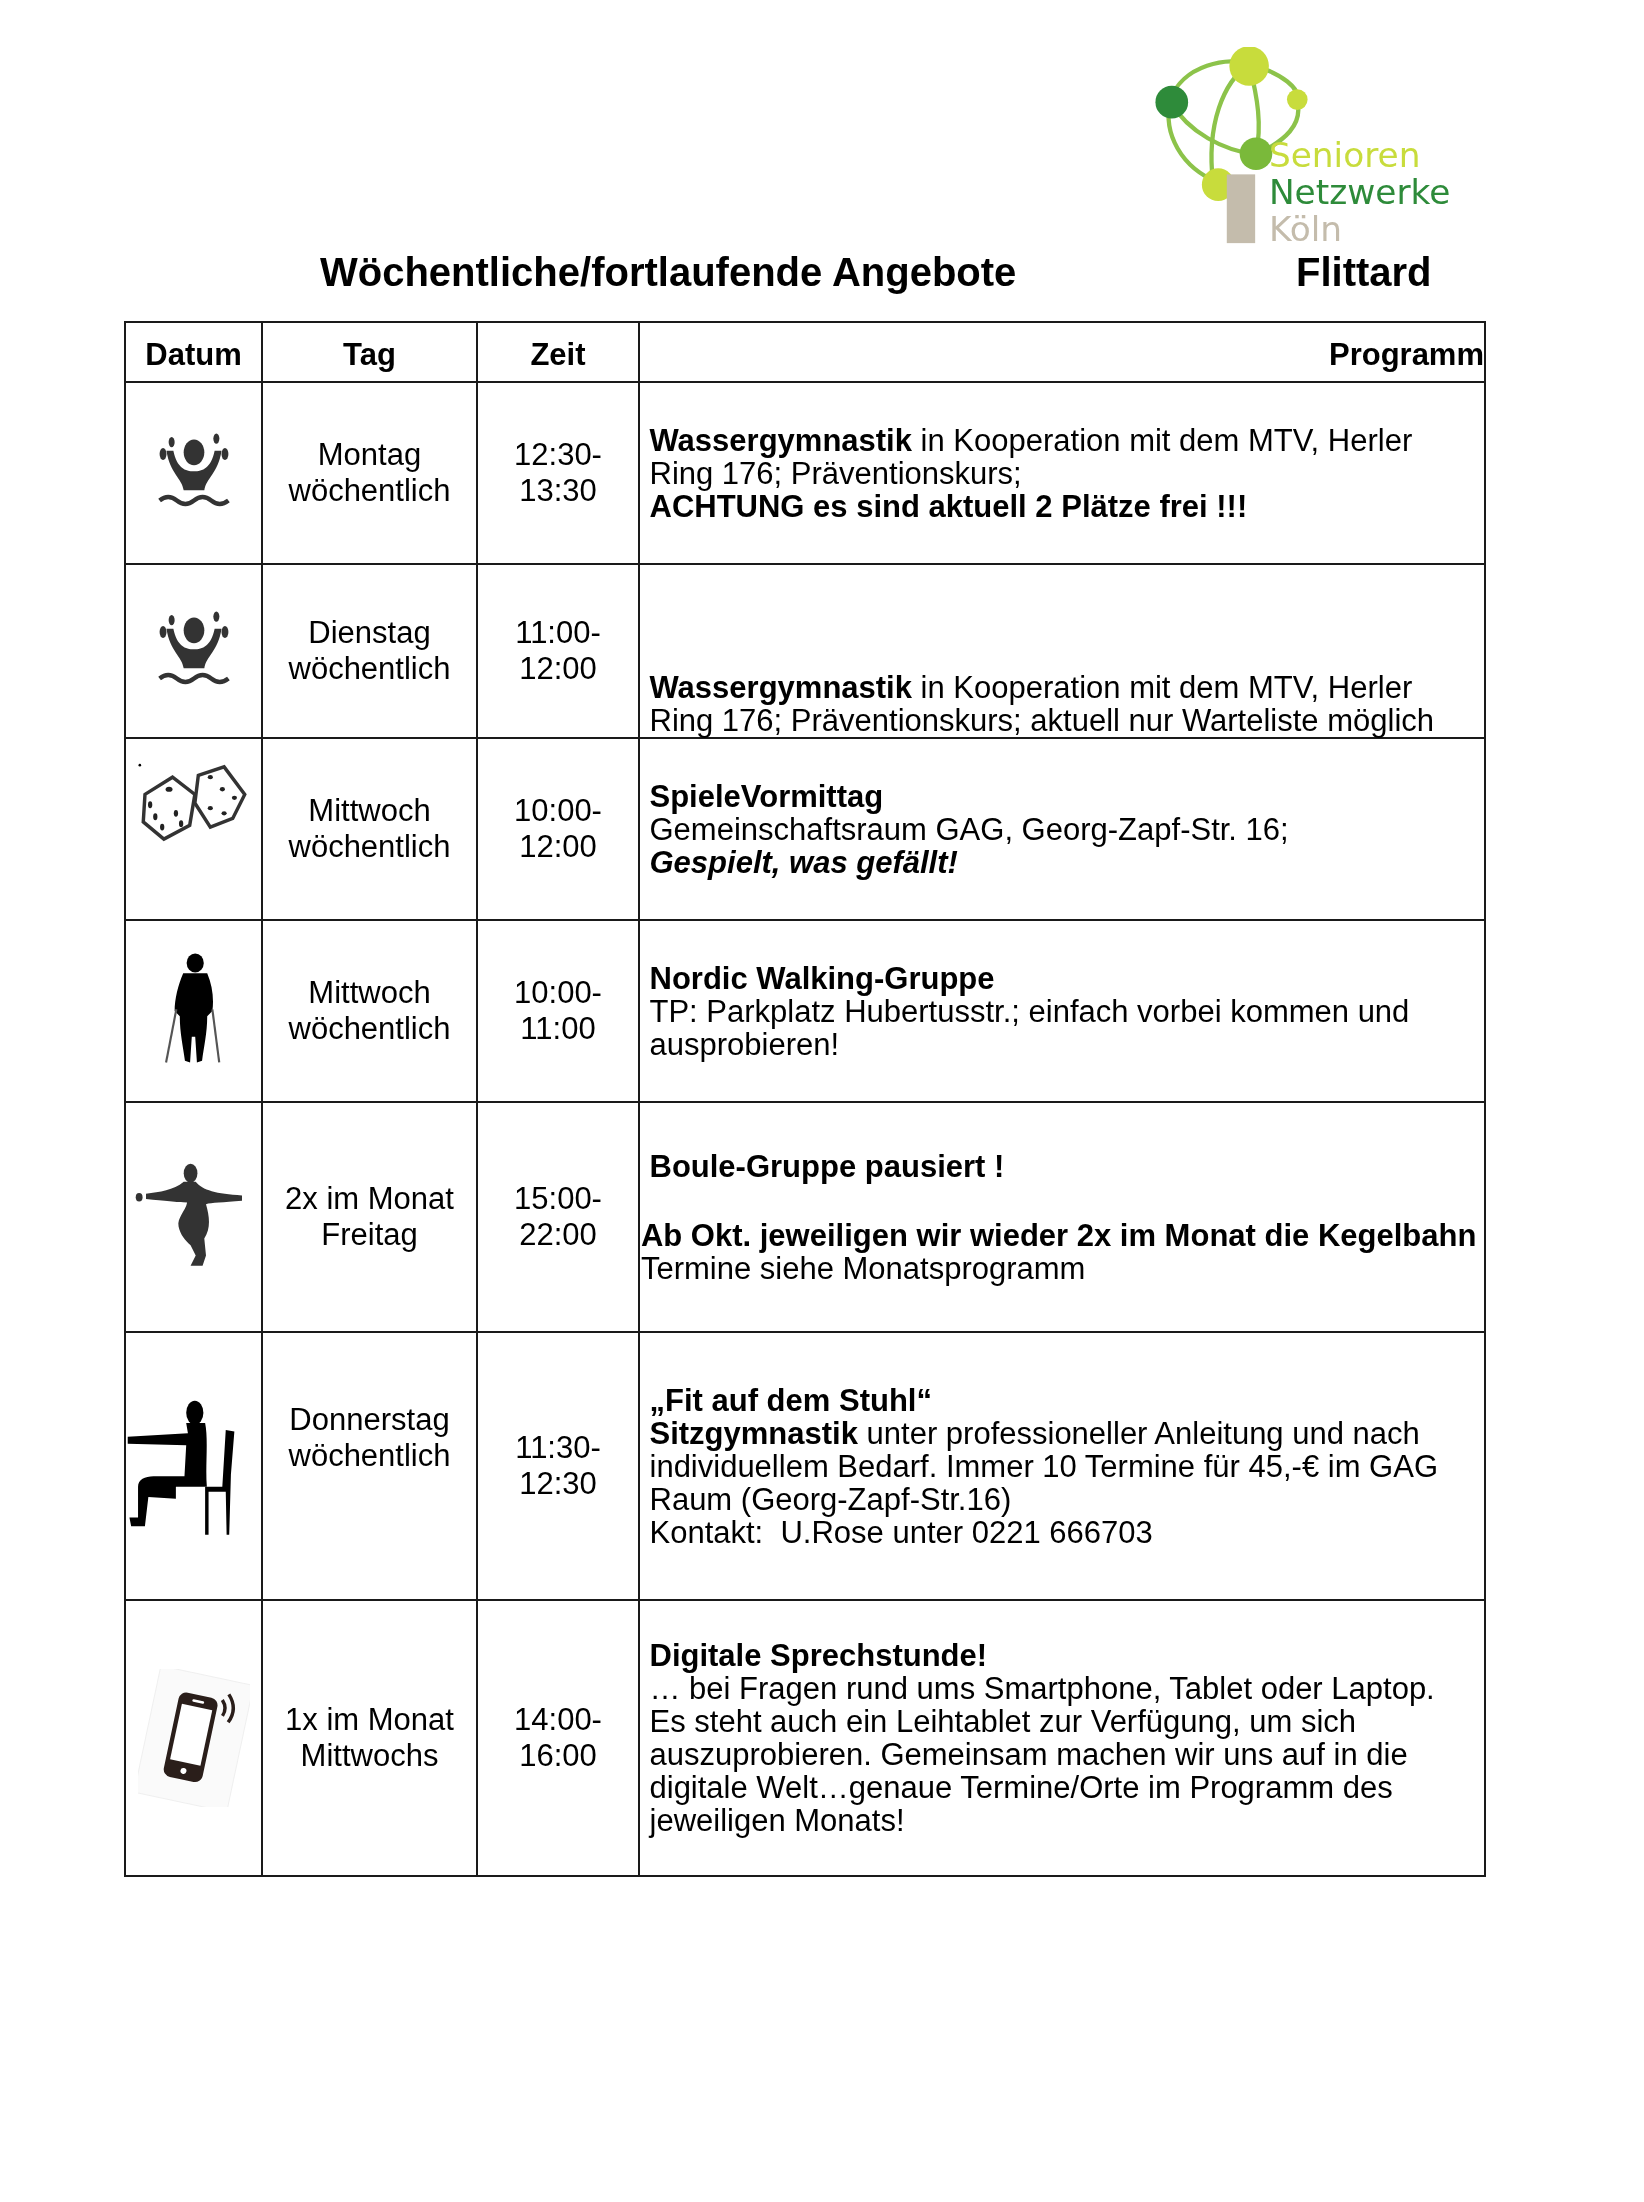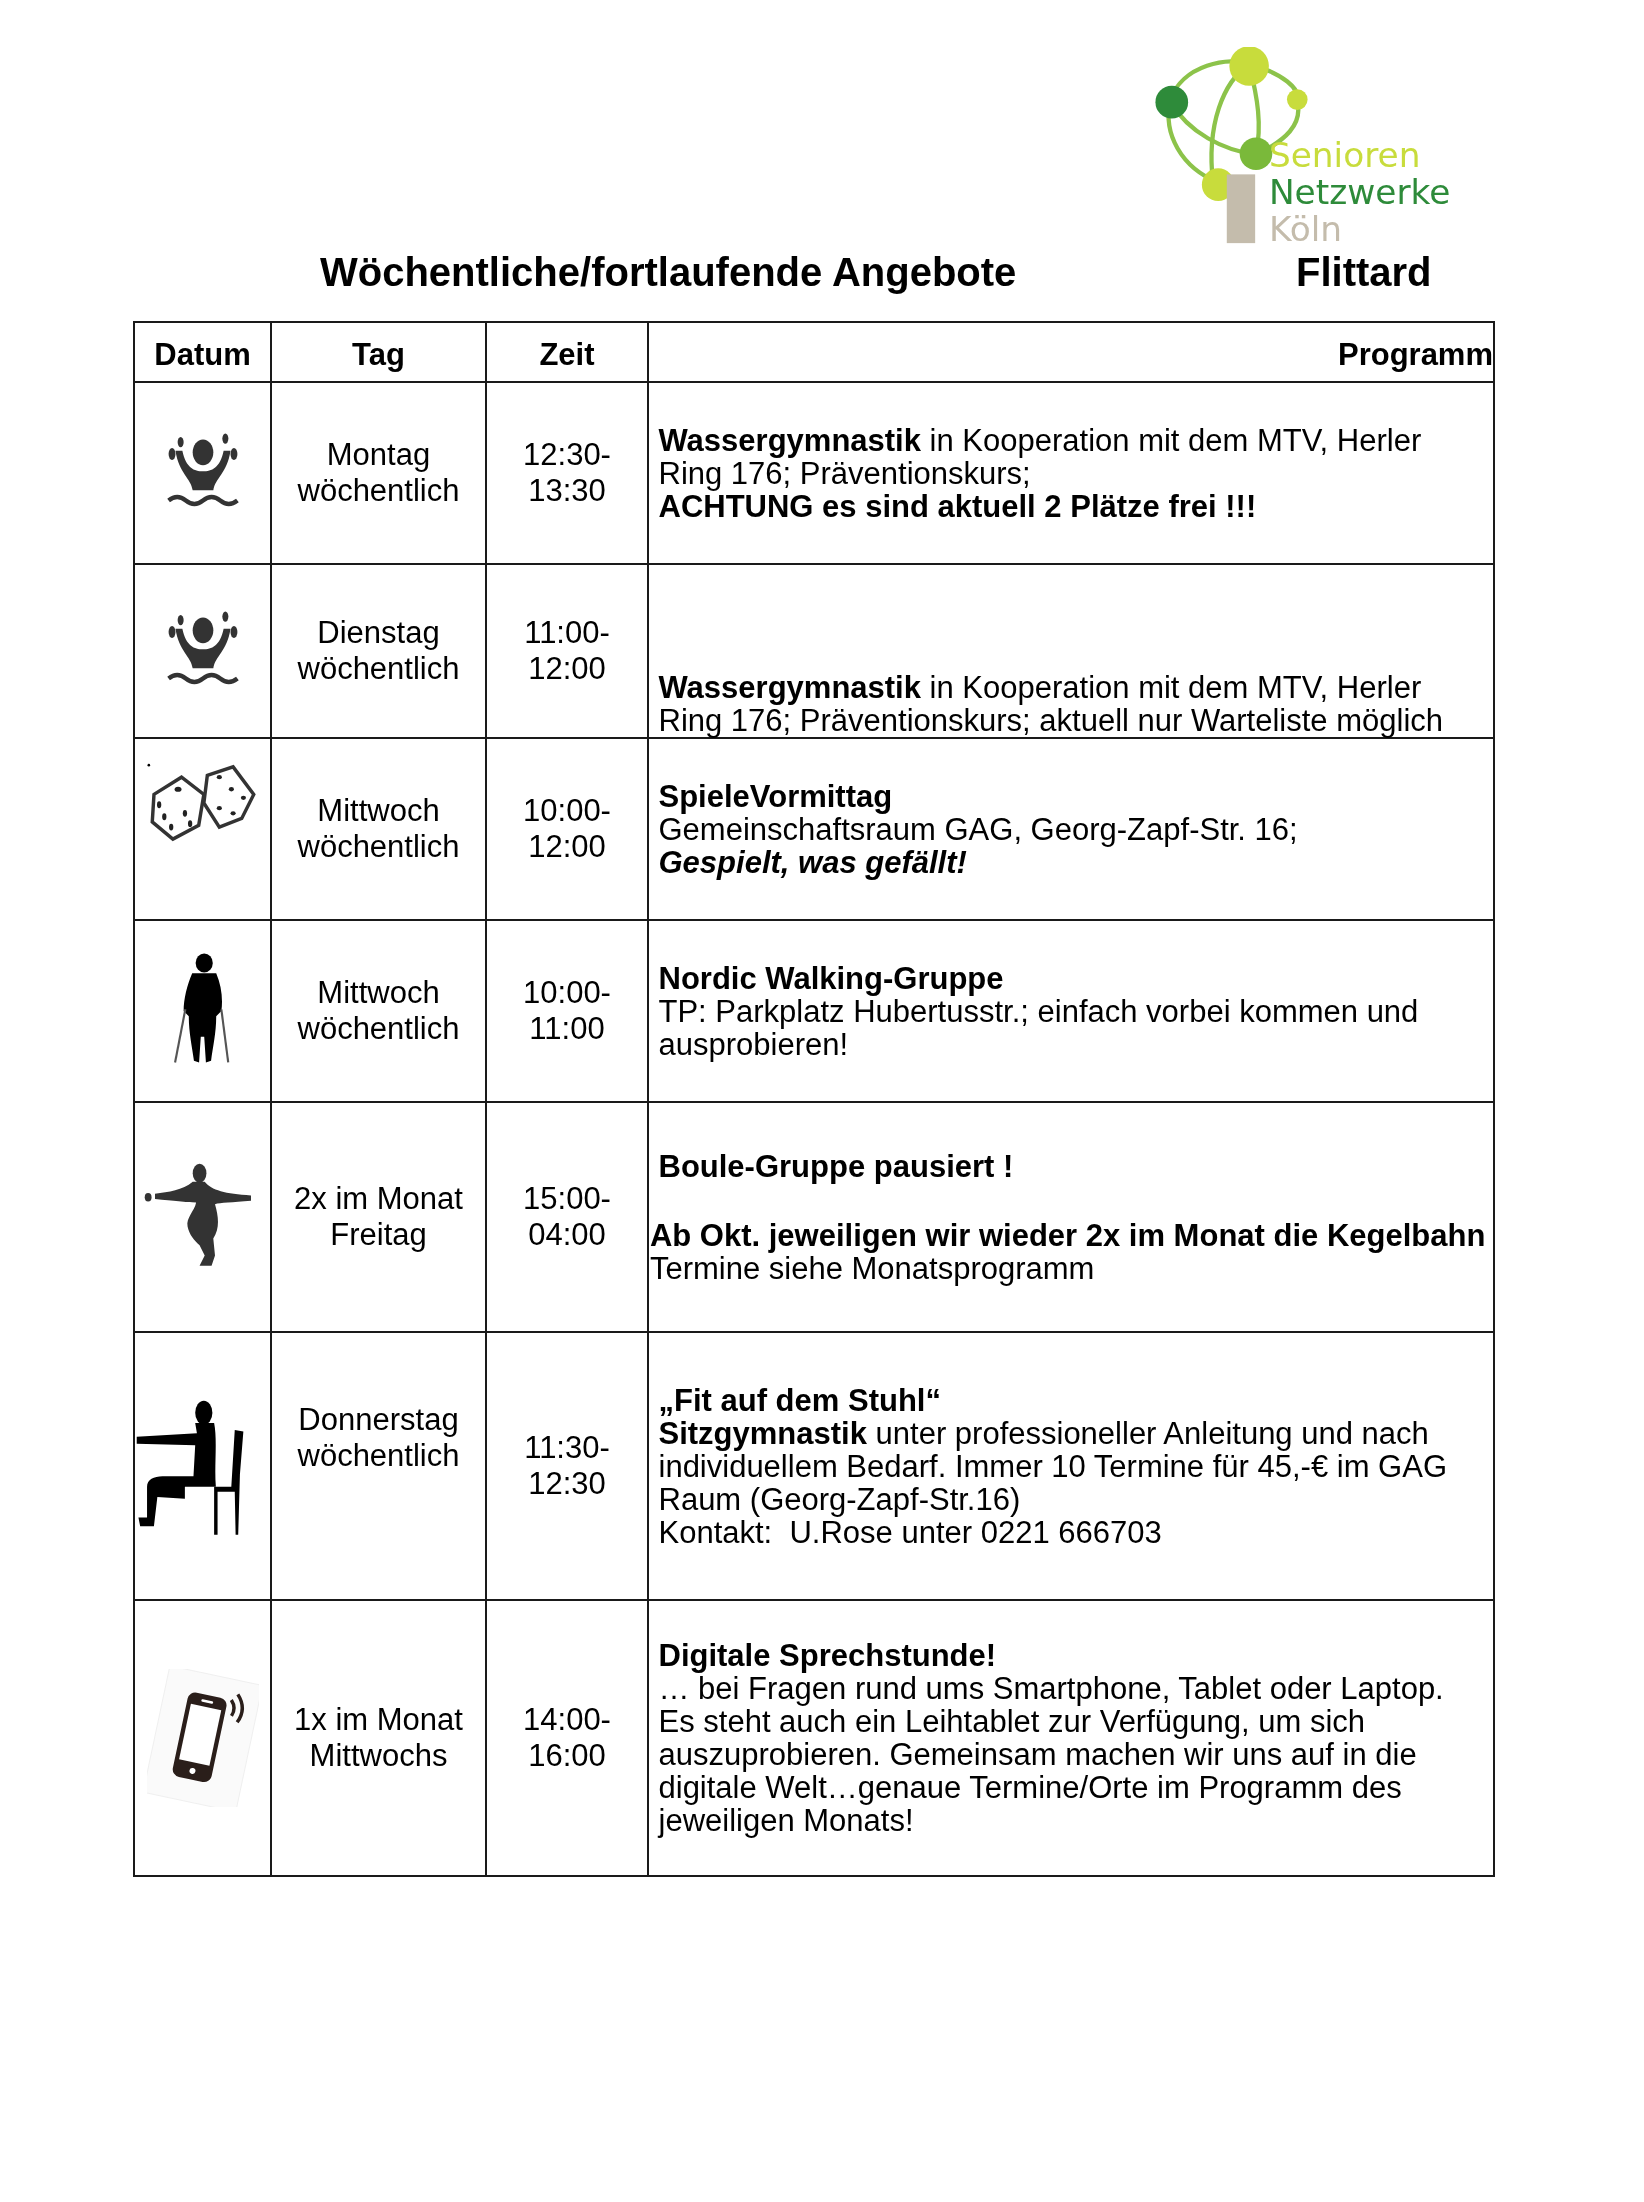--- a/index.html
+++ b/index.html
@@ -2,21 +2,21 @@
 <html style="font-size:13.8px"><head>
 <meta charset="utf-8">
 <style>
   html, body { margin:0; padding:0; background:#ffffff; }
   body { width:1644px; height:2203px; position:relative; overflow:hidden;
          font-family:"Liberation Sans", sans-serif; color:#000; }
   .logo { position:absolute; left:1146px; top:47px; width:318px; height:198px; }
   .title { position:absolute; top:250px; font-weight:bold; font-size:40px; letter-spacing:0px; }
   .title.main { left:320px; }
   .title.loc { left:1296px; }
-  table.sched { position:absolute; left:133px; top:321px; width:1359px;
+  table.sched { position:absolute; left:124px; top:321px; width:1359px;
                 border-collapse:collapse; table-layout:fixed; }
   table.sched td, table.sched th { border:2.2px solid #1a1a1a; padding:0; vertical-align:middle; }
   th { font-weight:bold; font-size:31px; height:53px; vertical-align:top; padding-top:5.2px !important; }
   th.c-prog { text-align:right; padding-left:1.7px !important;border-radius:19px; }
   td.c-icon { text-align:center; }
   td.c-tag, td.c-zeit { text-align:center; font-size:31px; line-height:36px; }
   td.c-prog { font-size:31px; line-height:33px; padding-left:9.5px !important; padding-right:6.9px !important; }
   .b { font-weight:bold; }
   .bi { font-weight:bold; font-style:italic; }
   .gap { height:36px; }
@@ -194,21 +194,21 @@
           <ellipse cx="6" cy="42" rx="4" ry="5"></ellipse>
         </g>
       </svg>
     </td>
     <td class="c-tag">
       <div>2x im Monat</div>
       <div>Freitag</div>
     </td>
     <td class="c-zeit">
       <div>15:00-</div>
-      <div>04:00</div>
+      <div>22:00</div>
     </td>
     <td class="c-prog">
       <div class="b">Boule-Gruppe pausiert !</div>
       <div class="gap"></div>
       <div class="nopad"><span class="b">Ab Okt. jeweiligen wir wieder 2x im Monat die Kegelbahn</span><span> Termine siehe Monatsprogramm</span></div>
     </td>
   </tr>
 
 
   <tr style="height:268px">

